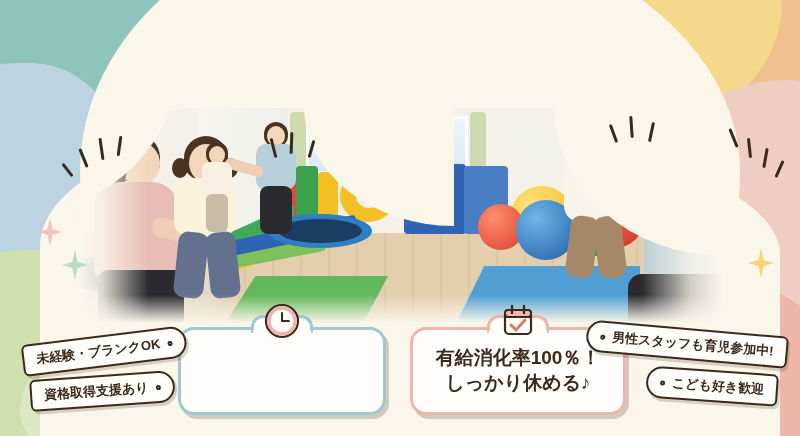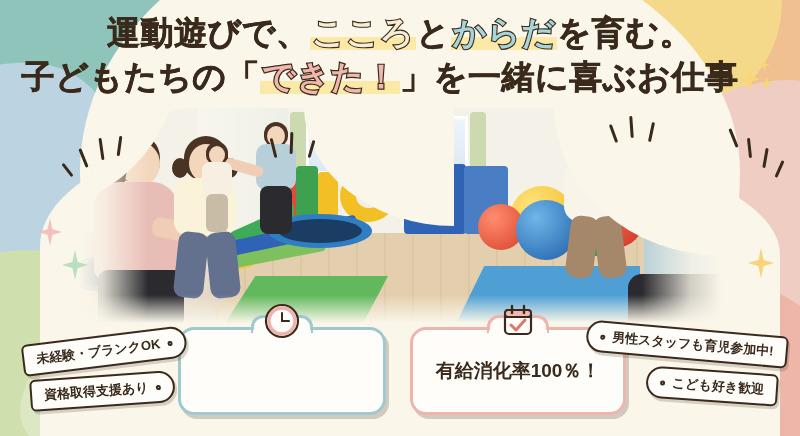--- a/index.html
+++ b/index.html
@@ -446,32 +446,20 @@
     <i style="left:4px;  top:6px;  width:3px; height:20px; transform:rotate(-22deg);"></i>
     <i style="left:20px; top:16px; width:3px; height:20px; transform:rotate(-6deg);"></i>
     <i style="left:36px; top:26px; width:3px; height:20px; transform:rotate(10deg);"></i>
     <i style="left:50px; top:38px; width:3px; height:18px; transform:rotate(24deg);"></i>
   </div>
 
   <div class="star4" style="left:38px;top:218px;width:24px;height:28px;color:#f3c0bc;z-index:45;"></div>
   <div class="star4" style="left:62px;top:250px;width:26px;height:30px;color:#b7dfc0;z-index:45;"></div>
   <div class="star4" style="left:748px;top:248px;width:26px;height:30px;color:#f6d477;z-index:45;"></div>
 
-  <div class="headline">
-    <div class="hl-line hl-line1">
-      <span class="t-dark">運動遊びで、</span><span class="t-cream hl-mark">こころ</span><span class="t-dark">と</span><span class="t-blue hl-mark">からだ</span><span class="t-dark">を育む。</span>
-    </div>
-    <div class="hl-line hl-line2">
-      <span class="t-dark">子どもたちの「</span><span class="t-pink hl-mark">できた！</span><span class="t-dark">」を一緒に喜ぶお仕事</span><span class="sparkle-inline">
-        <span class="star4" style="left:0px;top:2px;width:22px;height:26px;color:#f7d778;"></span>
-        <span class="star4" style="left:20px;top:-6px;width:12px;height:14px;color:#f7d778;"></span>
-        <span class="star4" style="left:22px;top:12px;width:13px;height:15px;color:#f7d778;"></span>
-      </span>
-    </div>
-  </div>
 
   <div class="bubble bubble-main bubble-teal" style="left:178px;top:327px;width:208px;height:88px;">
     <div class="notch notch-teal"></div>
     <div class="notch-cover"></div>
     <div class="icon-badge">
       <svg width="42" height="42" viewBox="0 0 42 42">
         <circle cx="21" cy="21" r="16" fill="#fffdf9" stroke="#3a2a1c" stroke-width="2.2"></circle>
         <circle cx="21" cy="21" r="13" fill="none" stroke="#f0b2ad" stroke-width="3.4"></circle>
         <line x1="21" y1="21" x2="21" y2="13" stroke="#3a2a1c" stroke-width="2" stroke-linecap="round"></line>
         <line x1="21" y1="21" x2="28" y2="21" stroke="#3a2a1c" stroke-width="2" stroke-linecap="round"></line>
@@ -486,20 +474,21 @@
       <svg width="42" height="42" viewBox="0 0 42 42">
         <rect x="8" y="10" width="26" height="24" rx="4" fill="#fffdf9" stroke="#3a2a1c" stroke-width="2.2"></rect>
         <path d="M8 17 h26" stroke="#3a2a1c" stroke-width="2"></path>
         <rect x="8" y="10" width="26" height="7" rx="3" fill="#f3b6b1" stroke="#3a2a1c" stroke-width="2"></rect>
         <line x1="15" y1="6" x2="15" y2="13" stroke="#3a2a1c" stroke-width="2.4" stroke-linecap="round"></line>
         <line x1="27" y1="6" x2="27" y2="13" stroke="#3a2a1c" stroke-width="2.4" stroke-linecap="round"></line>
         <path d="M14 25 l5 5 l9 -10" fill="none" stroke="#d97a6e" stroke-width="3" stroke-linecap="round" stroke-linejoin="round"></path>
       </svg>
     </div>
     <div class="bl">有給消化率100％！</div>
+    <div class="bl">しっかり休める♪</div>
   </div>
 
   <div class="tag tag-a right-dot">
     <span>未経験・ブランクOK</span>
     <span class="dot"></span>
   </div>
   <div class="tag tag-b right-dot">
     <span>資格取得支援あり</span>
     <span class="dot"></span>
   </div>

